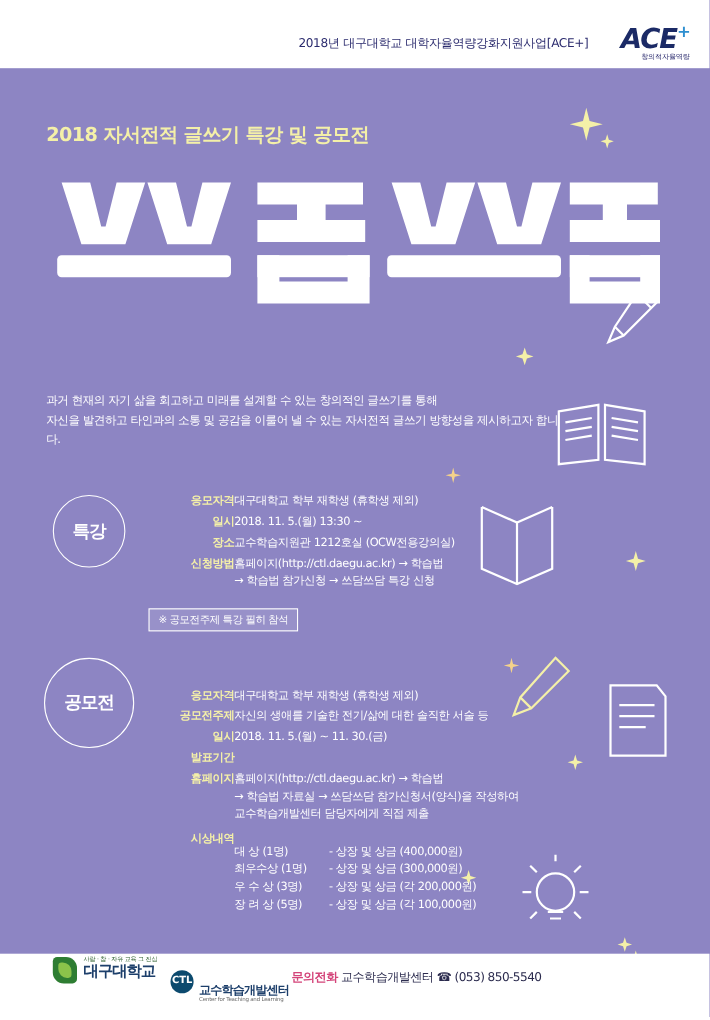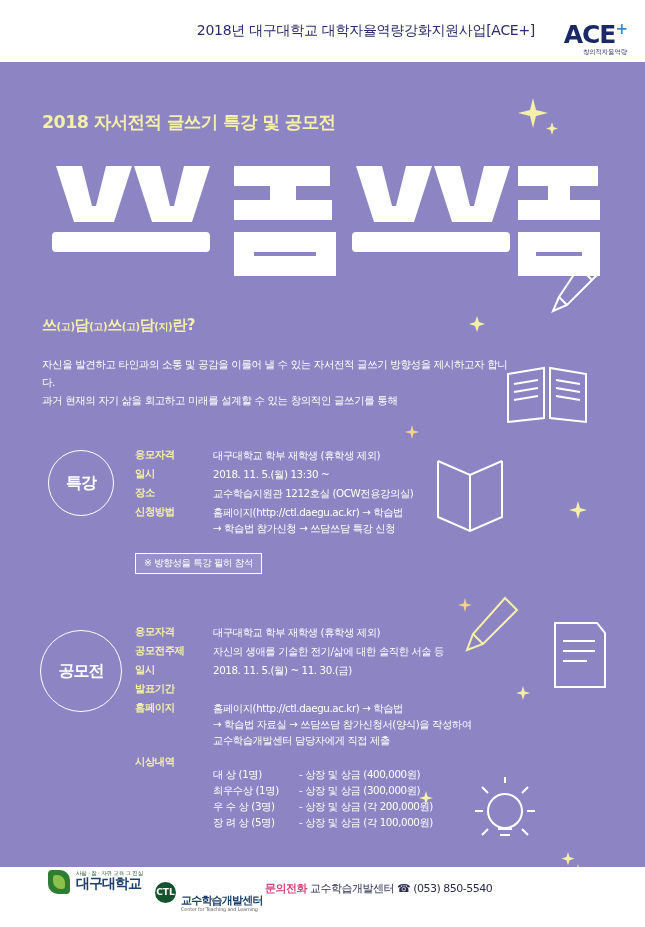--- a/index.html
+++ b/index.html
@@ -13,31 +13,31 @@
   .poster{
     position:absolute;left:0;top:0;width:645px;height:927px;
     background:#8d85c3;
   }
   
   .topbar{
     position:absolute;left:0;top:0;width:645px;height:62px;
     background:#ffffff;
   }
   .topbar-text{
-    position:absolute;right:110px;top:22px;
-    font-size:14px;color:#2b2b6e;letter-spacing:-.3px;
+    position:absolute;right:110px;top:32px;
+    font-size:11px;color:#2b2b6e;letter-spacing:-.3px;
     white-space:nowrap;
   }
   .ace-logo{
     position:absolute;right:18px;top:22px;width:82px;height:32px;
     text-align:right;
   }
   .ace-main{
     font-family:"DejaVu Sans","Liberation Sans",sans-serif;
-    font-size:25px;font-weight:bold;color:#1b2a66;
+    font-size:25px;font-weight:bold;font-style:italic;color:#1b2a66;
     letter-spacing:-1px;line-height:1;
   }
   .ace-plus{
     font-size:15px;color:#2e8fd0;font-weight:bold;vertical-align:super;
   }
   .ace-sub{
     font-size:6.5px;color:#2b2b6e;letter-spacing:-.2px;margin-top:1px;
   }
   
   .subtitle{
@@ -58,28 +58,28 @@
     position:absolute;left:42px;top:356px;width:470px;
     font-size:10.5px;line-height:1.7;color:#ffffff;letter-spacing:-.4px;
   }
   
   .badge{
     position:absolute;border:1.6px solid #ffffff;border-radius:50%;
     display:flex;align-items:center;justify-content:center;
     font-size:16px;font-weight:bold;color:#ffffff;letter-spacing:-1px;
   }
   .badge-teukgang{left:48px;top:450px;width:64px;height:64px;}
-  .badge-gongmo{left:40px;top:630px;width:80px;height:80px;font-size:16px;}
+  .badge-gongmo{left:40px;top:598px;width:80px;height:80px;font-size:16px;}
   
   .info{
     position:absolute;font-size:10.3px;line-height:1.55;letter-spacing:-.4px;
   }
   .info .row{display:flex;margin-bottom:3px;}
   .info .lbl{
-    width:78px;flex:0 0 78px;color:#f4f0a8;font-weight:bold;text-align:left;font-family:Liberation Mono, monospace;
+    width:78px;flex:0 0 78px;color:#f4f0a8;font-weight:bold;text-align:right;
   }
   .info .val{color:#ffffff;flex:1;}
   .info .val .cont{display:block;}
   .info1{left:135px;top:448px;width:330px;}
   .info2{left:135px;top:625px;width:360px;}
   .notebox{
     position:absolute;left:135px;top:553px;
     border:1px solid #ffffff;padding:3px 8px;
     font-size:9.5px;color:#ffffff;letter-spacing:-.4px;
     background:rgba(255,255,255,.10);
@@ -98,21 +98,21 @@
   }
   .bl-daegu .mark:after{
     content:"";position:absolute;left:5px;top:5px;width:12px;height:14px;
     background:#8bc34a;border-radius:3px 8px 3px 8px;
   }
   .bl-daegu .txts{line-height:1.1;}
   .bl-daegu .t1{font-size:5.5px;color:#2b5d2b;letter-spacing:-.2px;}
   .bl-daegu .t2{font-size:14px;color:#1d3f6b;font-weight:bold;letter-spacing:-1px;}
   .bl-ctl{position:absolute;left:155px;top:872px;display:flex;align-items:center;gap:5px;}
   .bl-ctl .circ{
-    width:21px;height:21px;border-radius:50%;background:#14532d;
+    width:21px;height:21px;border-radius:50%;background:#0c4a6e;
     display:flex;align-items:center;justify-content:center;color:#fff;font-size:9px;font-weight:bold;
   }
   .bl-ctl .txts{line-height:1.1;margin-top:23px;}
   .bl-ctl .t1{font-size:11px;color:#1d3f6b;font-weight:bold;letter-spacing:-.8px;}
   .bl-ctl .t2{font-size:5px;color:#6a6a6a;letter-spacing:-.2px;}
   .bl-tel{position:absolute;left:265px;top:881px;font-size:11px;letter-spacing:-.5px;}
   .bl-tel .hl{color:#d4457a;font-weight:bold;text-align:right;}
   .bl-tel .rest{color:#2b2b4e;}
   
   .deco{position:absolute;pointer-events:none;}
@@ -217,26 +217,23 @@
         <path d="M396 18 h26 l10 40 h4 l10 -40 h26 l-18 56 h-40 z"></path>
         <rect x="314" y="84" width="158" height="20" rx="4"></rect>
 
         <path d="M480 18 h80 v20 h-28 v14 h30 v20 h-82 v-20 h30 v-14 h-30 z"></path>
         <path d="M480 84 h18 v24 h46 v-24 h18 v44 h-82 z"></path>
         <rect x="480" y="84" width="82" height="20"></rect>
       </g>
     </svg>
   </div>
 
-  <div class="qline">
-    <span>쓰</span><span class="sm">(고)</span><span>담</span><span class="sm">(고)</span><span>쓰</span><span class="sm">(고)</span><span>담</span><span class="sm">(지)</span><span>란?</span>
-  </div>
   <div class="desc">
+    <div>과거 현재의 자기 삶을 회고하고 미래를 설계할 수 있는 창의적인 글쓰기를 통해</div>
     <div>자신을 발견하고 타인과의 소통 및 공감을 이룰어 낼 수 있는 자서전적 글쓰기 방향성을 제시하고자 합니다.</div>
-    <div>과거 현재의 자기 삶을 회고하고 미래를 설계할 수 있는 창의적인 글쓰기를 통해</div>
   </div>
 
   <div class="badge badge-teukgang">특강</div>
   <div class="info info1">
     <div class="row">
       <div class="lbl">응모자격</div>
       <div class="val">대구대학교 학부 재학생 (휴학생 제외)</div>
     </div>
     <div class="row">
       <div class="lbl">일시</div>
@@ -247,21 +244,21 @@
       <div class="val">교수학습지원관 1212호실 (OCW전용강의실)</div>
     </div>
     <div class="row">
       <div class="lbl">신청방법</div>
       <div class="val">
         <span>홈페이지(http://ctl.daegu.ac.kr) → 학습법</span>
         <span class="cont">→ 학습법 참가신청 → 쓰담쓰담 특강 신청</span>
       </div>
     </div>
   </div>
-  <div class="notebox">※ 방향성을 특강 필히 참석</div>
+  <div class="notebox">※ 공모전주제 특강 필히 참석</div>
 
   <div class="badge badge-gongmo">공모전</div>
   <div class="info info2">
     <div class="row">
       <div class="lbl">응모자격</div>
       <div class="val">대구대학교 학부 재학생 (휴학생 제외)</div>
     </div>
     <div class="row">
       <div class="lbl">공모전주제</div>
       <div class="val">자신의 생애를 기술한 전기/삶에 대한 솔직한 서술 등</div>

